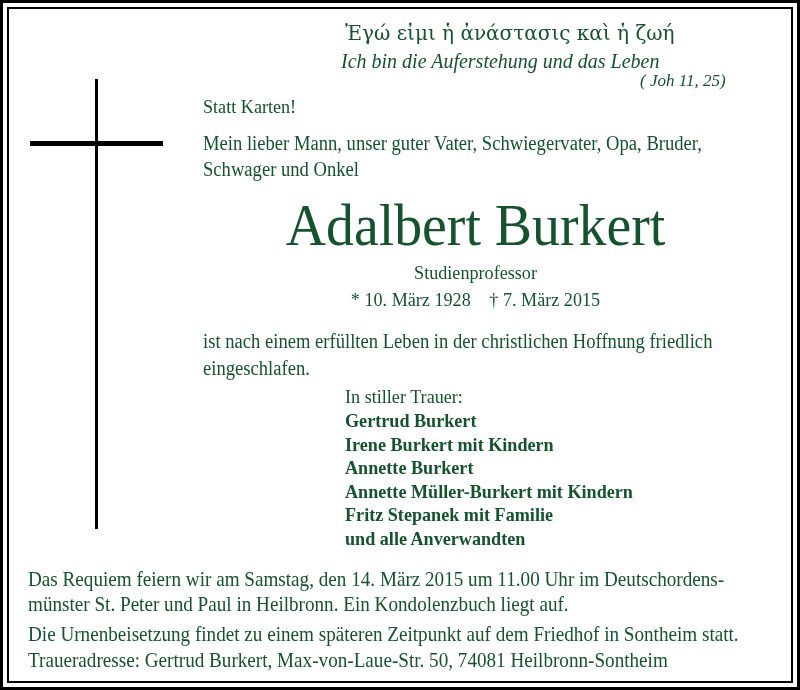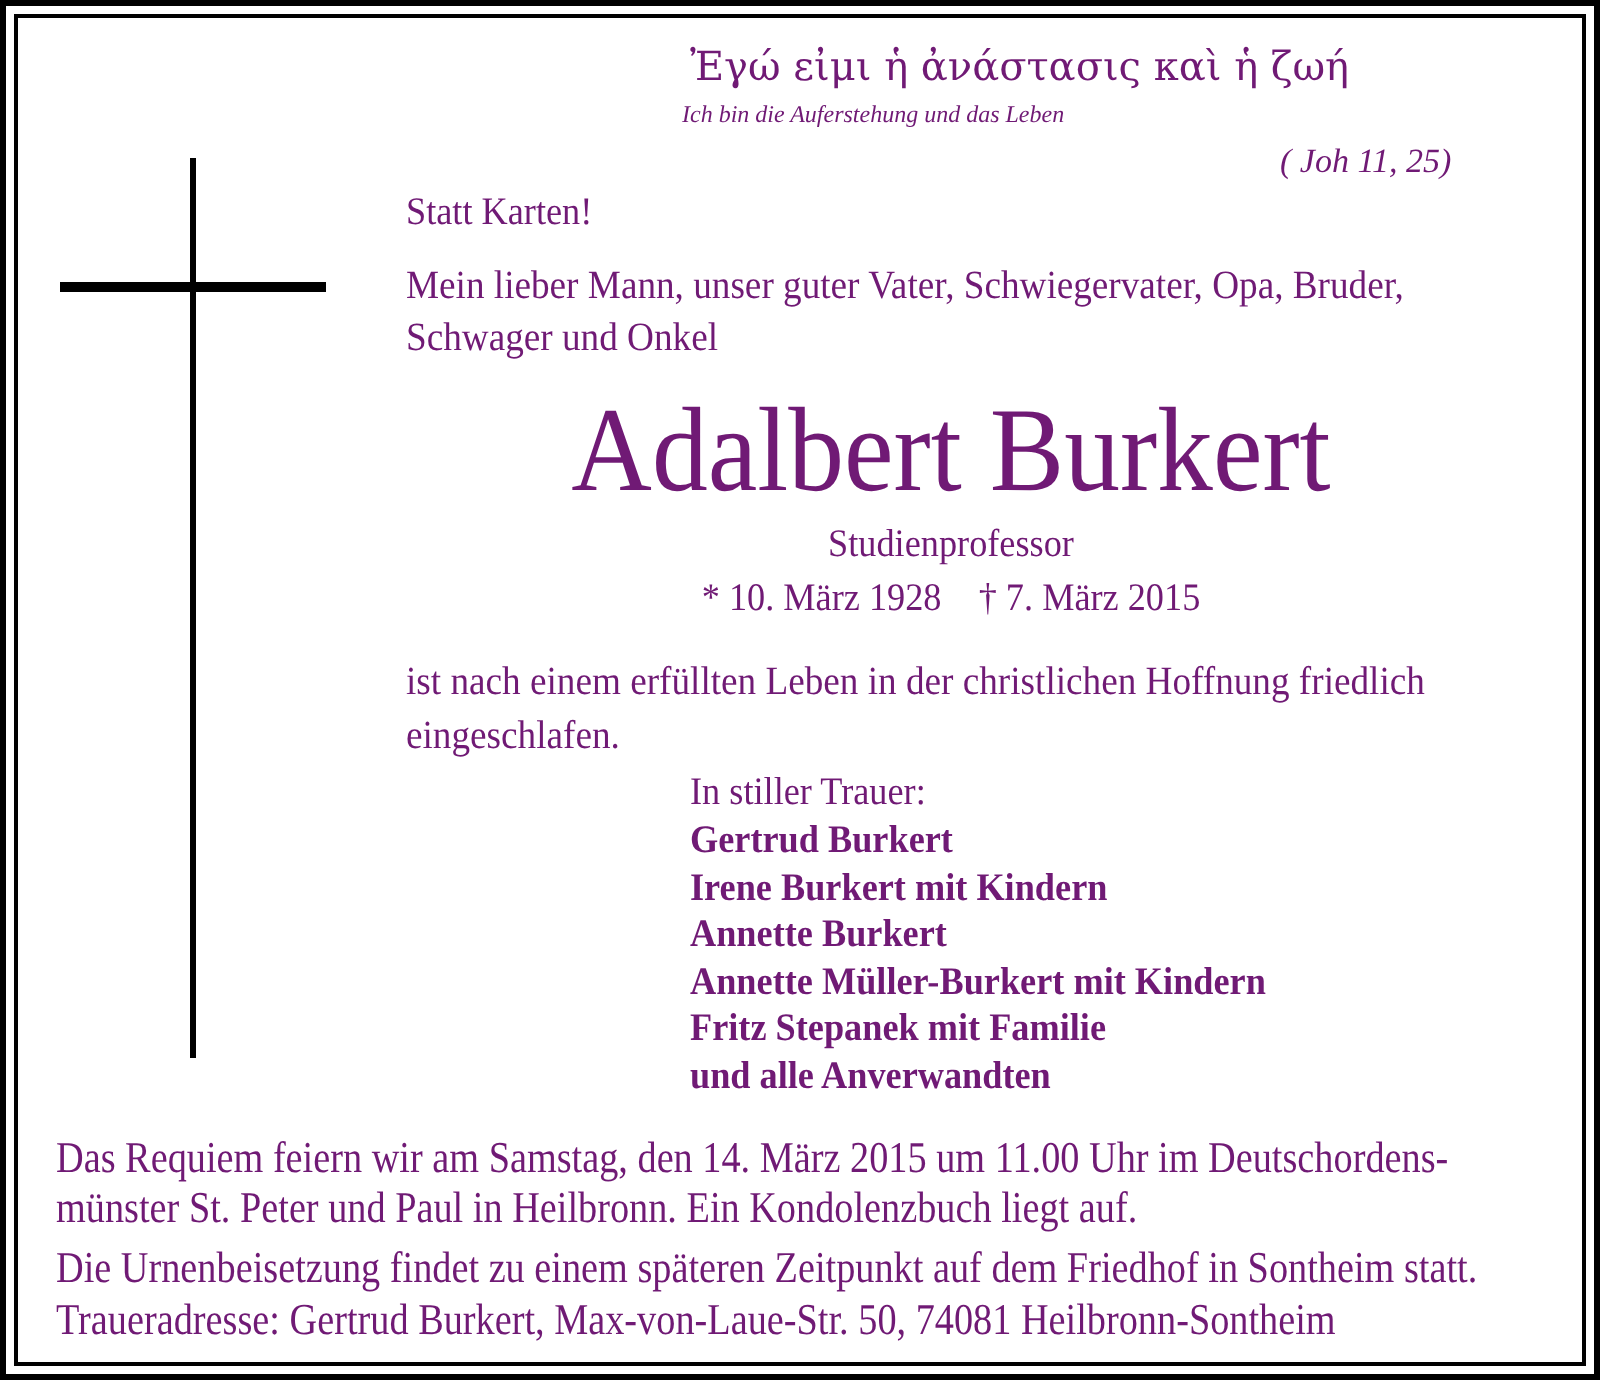--- a/index.html
+++ b/index.html
@@ -2,21 +2,21 @@
 <html><head>
 <meta charset="utf-8">
 <style>
   html, body { margin: 0; padding: 0; background: #ffffff; }
   .page {
     position: relative;
     width: 800px;
     height: 690px;
     background: #ffffff;
     overflow: hidden;
-    color: #701a75;
+    color: #14532d;
     font-family: "Liberation Serif", serif;
   }
   .frame-outer {
     position: absolute; inset: 0;
     border: 3px solid #000;
     box-sizing: border-box;
   }
   .frame-inner {
     position: absolute; inset: 7px;
     border: 2px solid #000;
@@ -26,21 +26,21 @@
   .squeeze  { transform: scaleX(0.93); transform-origin: 0 0; }
   .squeeze-c{ transform: scaleX(0.93); transform-origin: 50% 0; }
 
   .greek {
     left: 345px; top: 21px;
     font-family: "DejaVu Serif", "Liberation Serif", serif;
     font-size: 20px;
   }
   .translation {
     left: 341px; top: 50px;
-    font-style: italic; font-size: 12px;
+    font-style: italic; font-size: 20px;
   }
   .citation {
     left: 640px; top: 71px;
     font-style: italic; font-size: 17px;
   }
 
   .cross-v { position: absolute; left: 95px; top: 79px; width: 3px;  height: 450px; background: #000; }
   .cross-h { position: absolute; left: 30px; top: 141px; width: 133px; height: 5px; background: #000; }
 
   .statt   { left: 203px; top: 96px;  font-size: 19.5px; }

